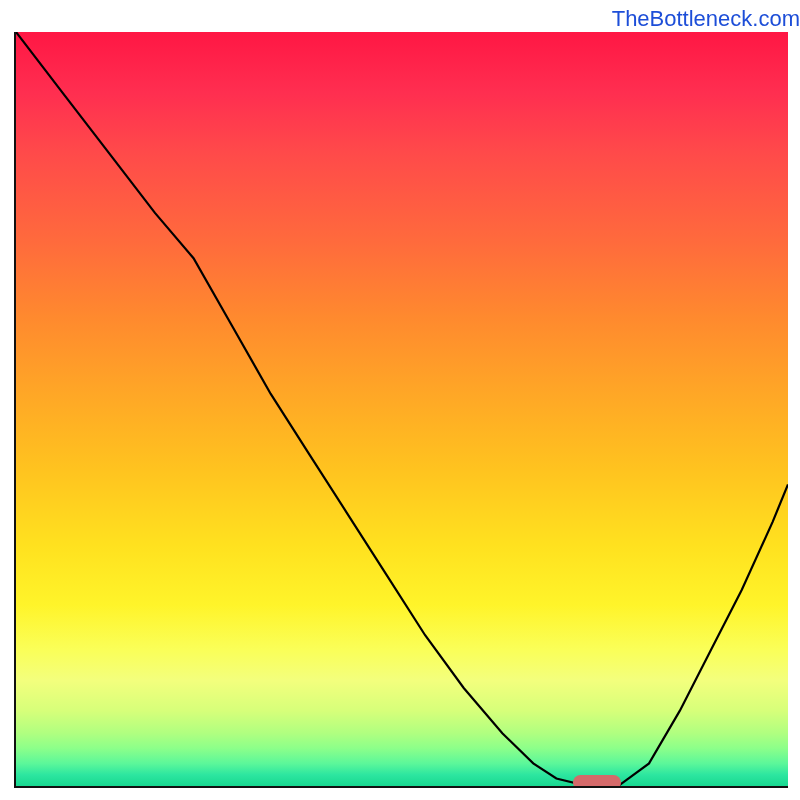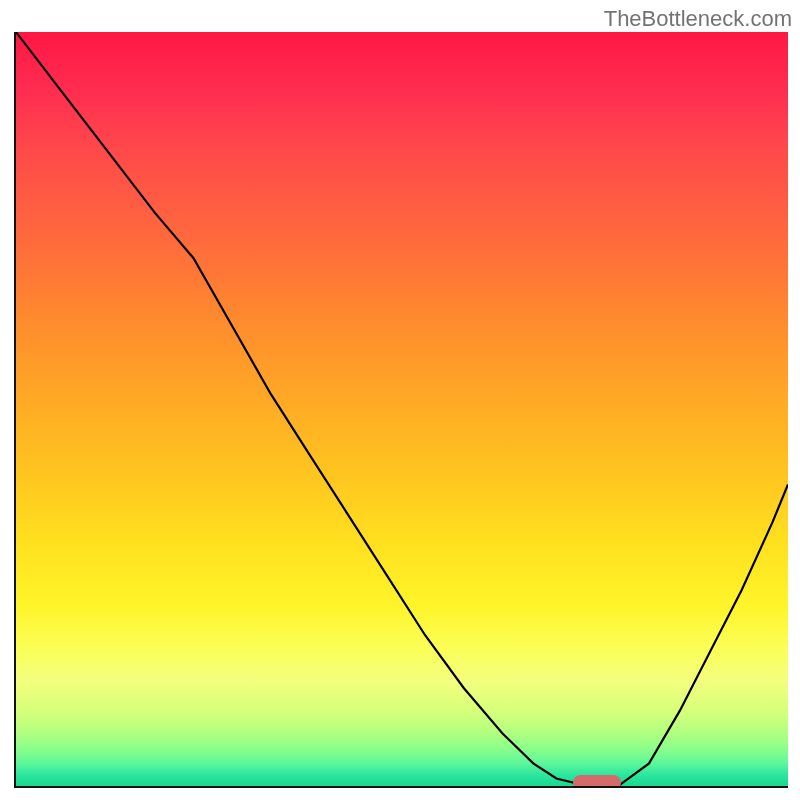--- a/index.html
+++ b/index.html
@@ -12,22 +12,22 @@
     font-family: Arial, Helvetica, sans-serif;
   }
   .stage {
     position: relative;
     width: 800px;
     height: 800px;
   }
   .watermark {
     position: absolute;
     top: 6px;
-    right: 8px;
-    color: #737373;
+    right: 0;
+    color: #1d4ed8;
     font-size: 22px;
     font-weight: 500;
     user-select: none;
   }
   .plot {
     position: absolute;
     left: 14px;
     top: 32px;
     width: 774px;
     height: 756px;

